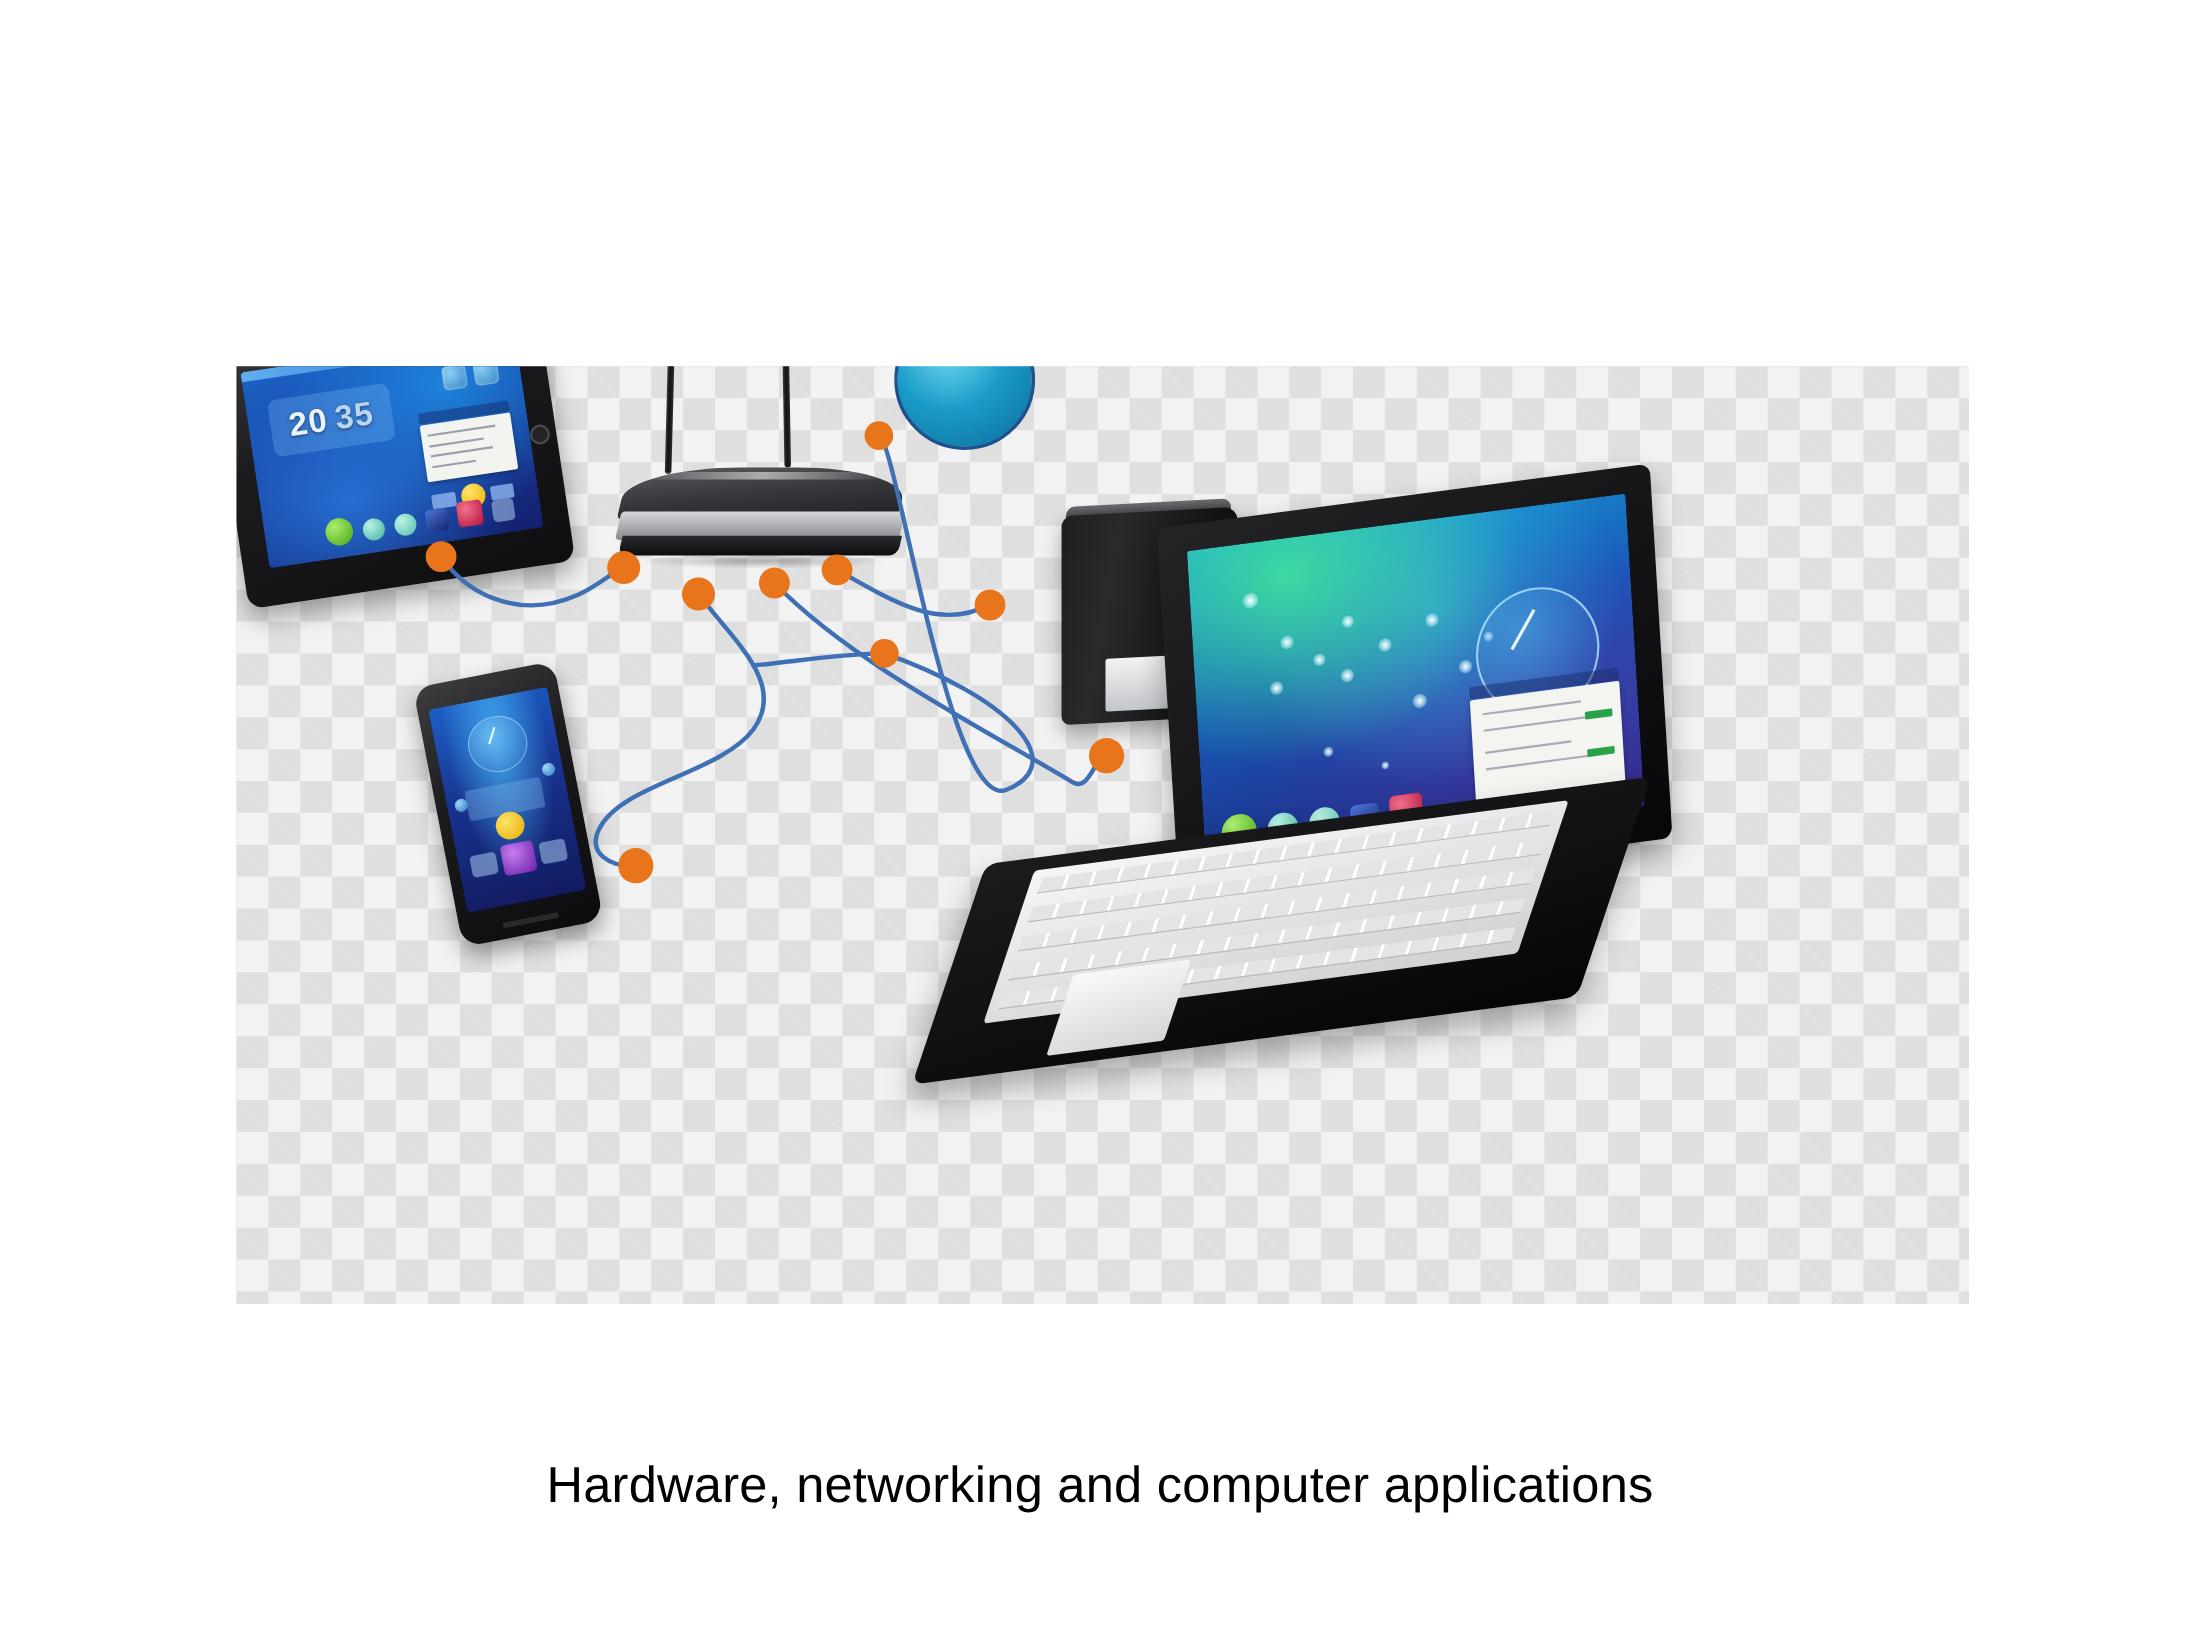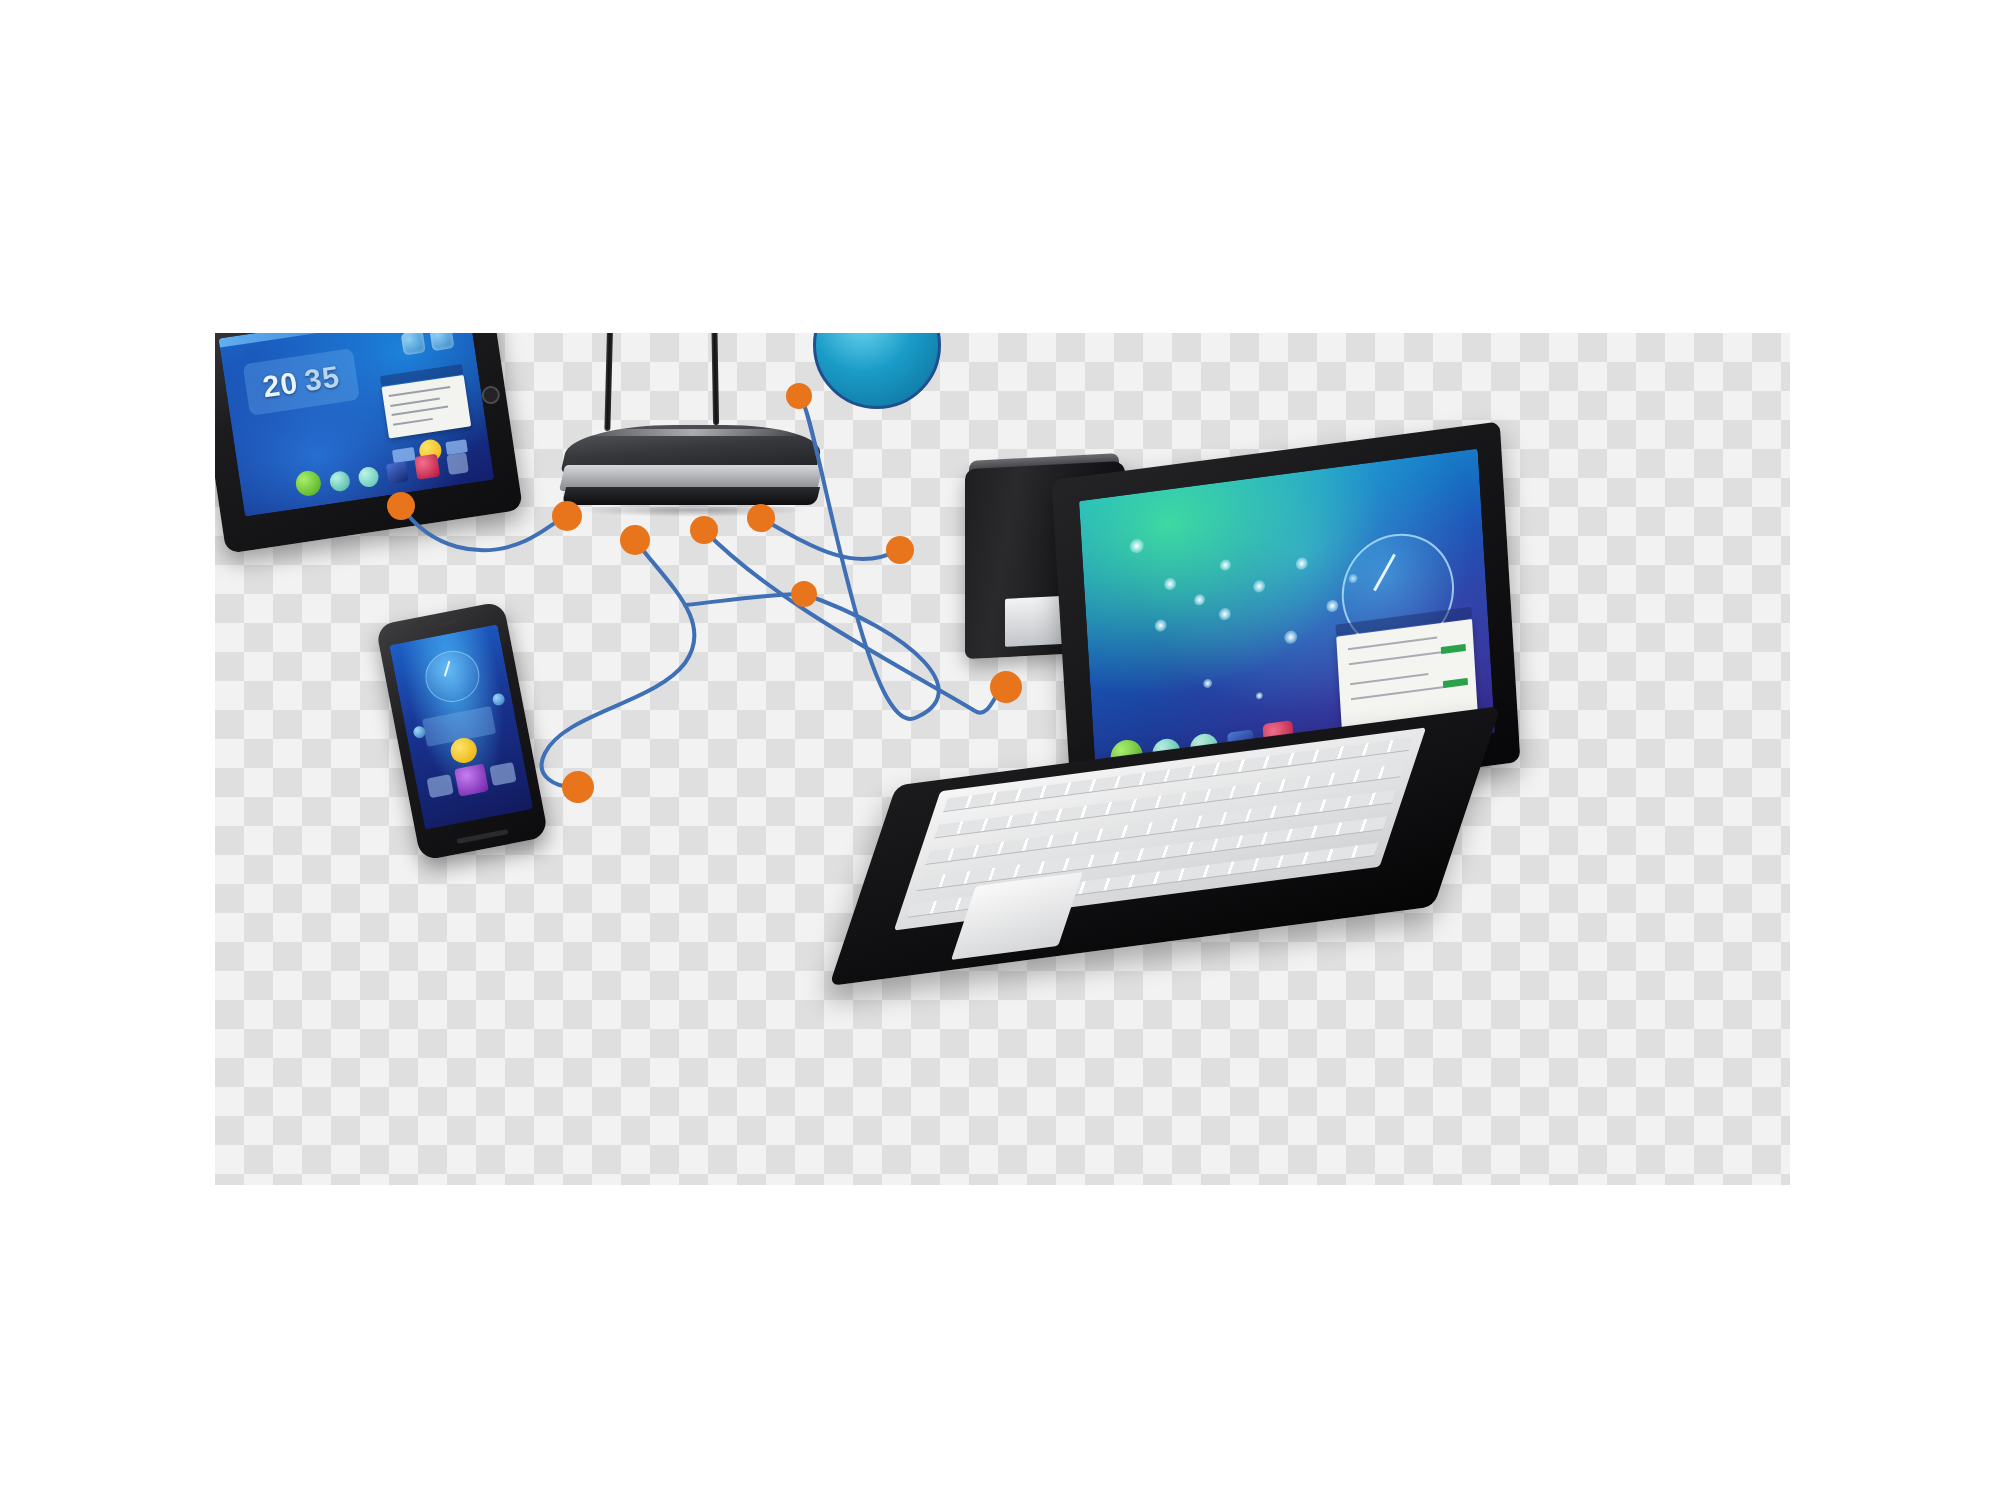--- a/index.html
+++ b/index.html
@@ -566,14 +566,15 @@
         <circle cx="420" cy="207" r="15" fill="#E8741C"></circle>
         <circle cx="489" cy="197" r="14" fill="#E8741C"></circle>
         <circle cx="546" cy="185" r="14" fill="#E8741C"></circle>
         <circle cx="685" cy="217" r="14" fill="#E8741C"></circle>
         <circle cx="791" cy="354" r="16" fill="#E8741C"></circle>
         <circle cx="363" cy="454" r="16" fill="#E8741C"></circle>
       </g>
     </svg>
   </div>
 
+  <div class="caption">Hardware, networking and computer applications</div>
 
 </div>
 
 </body></html>

